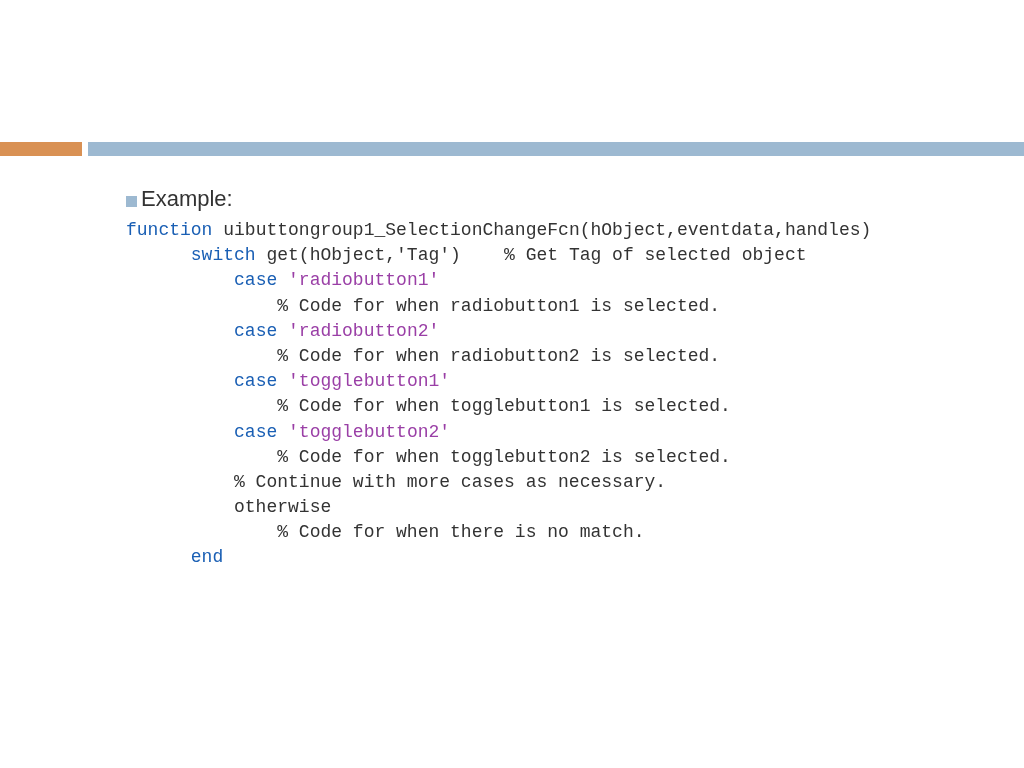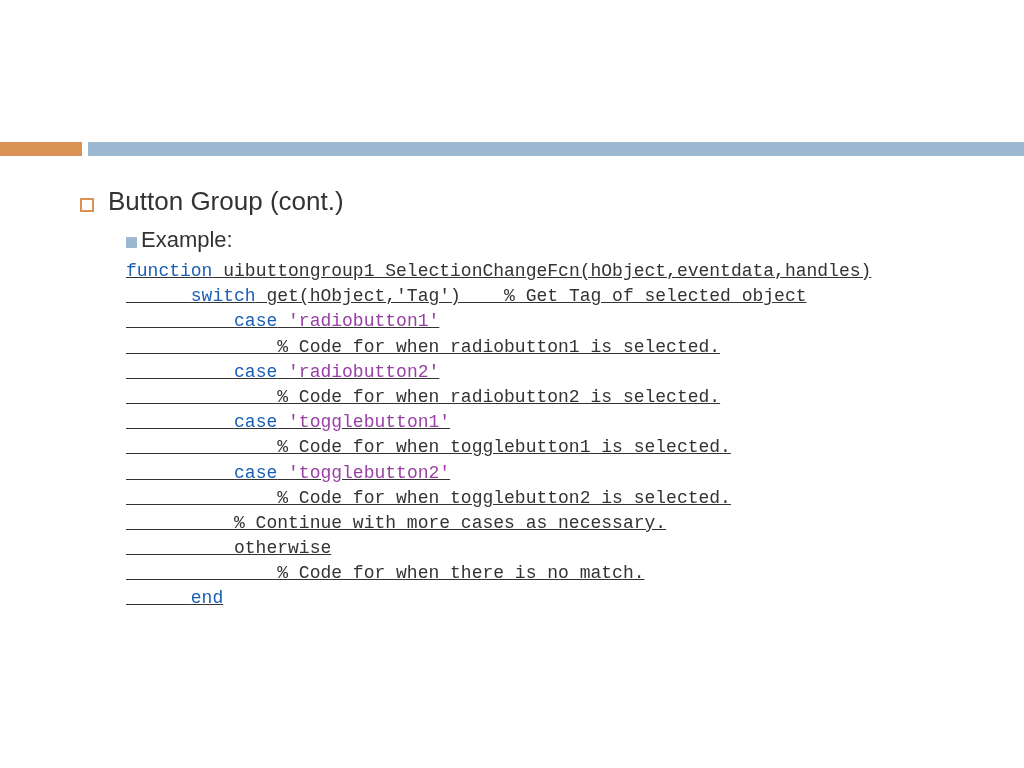--- a/index.html
+++ b/index.html
@@ -67,41 +67,36 @@
     top: 1px;
   }
   .code {
     font-family: "Courier New", monospace;
     font-size: 18px;
     line-height: 1.4;
     white-space: pre;
     margin-left: 46px;
     margin-top: 4px;
     color: #333;
-    text-decoration: underline;
   }
   .kw { color: #1a5fb4; }
   .str { color: #9a3fa6; }
 </style>
 </head>
 <body>
 
 <div class="slide">
 
   <div class="divider">
     <div class="orange"></div>
     <div class="gap"></div>
     <div class="blue"></div>
   </div>
 
   <div class="body">
-    <div class="b1">
-      <span class="sq-open"></span>
-      <span>Button Group (cont.)</span>
-    </div>
     <div class="b2">
       <span class="sq-fill"></span>
       <span>Example:</span>
     </div>
 
     <div class="code"><span class="kw">function</span><span> uibuttongroup1_SelectionChangeFcn(hObject,eventdata,handles)</span>
 <span>      </span><span class="kw">switch</span><span> get(hObject,'Tag')    % Get Tag of selected object</span>
 <span>          </span><span class="kw">case</span><span> </span><span class="str">'radiobutton1'</span>
 <span>              % Code for when radiobutton1 is selected.</span>
 <span>          </span><span class="kw">case</span><span> </span><span class="str">'radiobutton2'</span>

